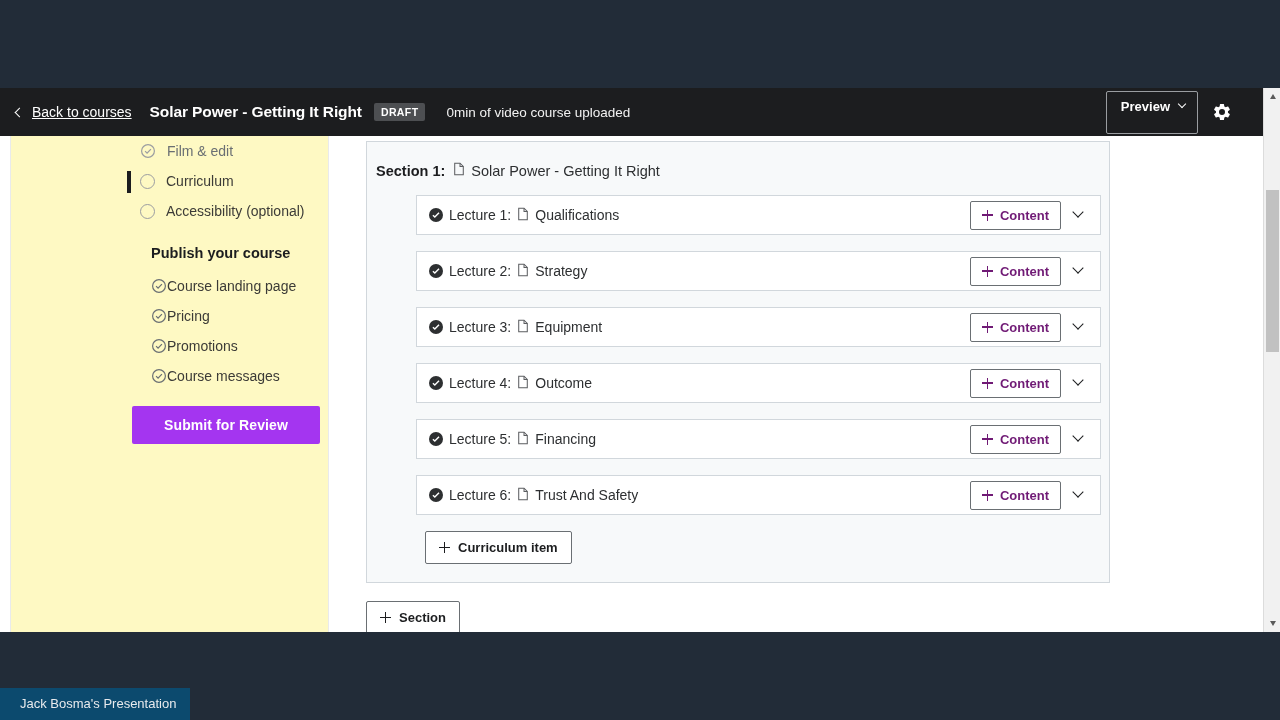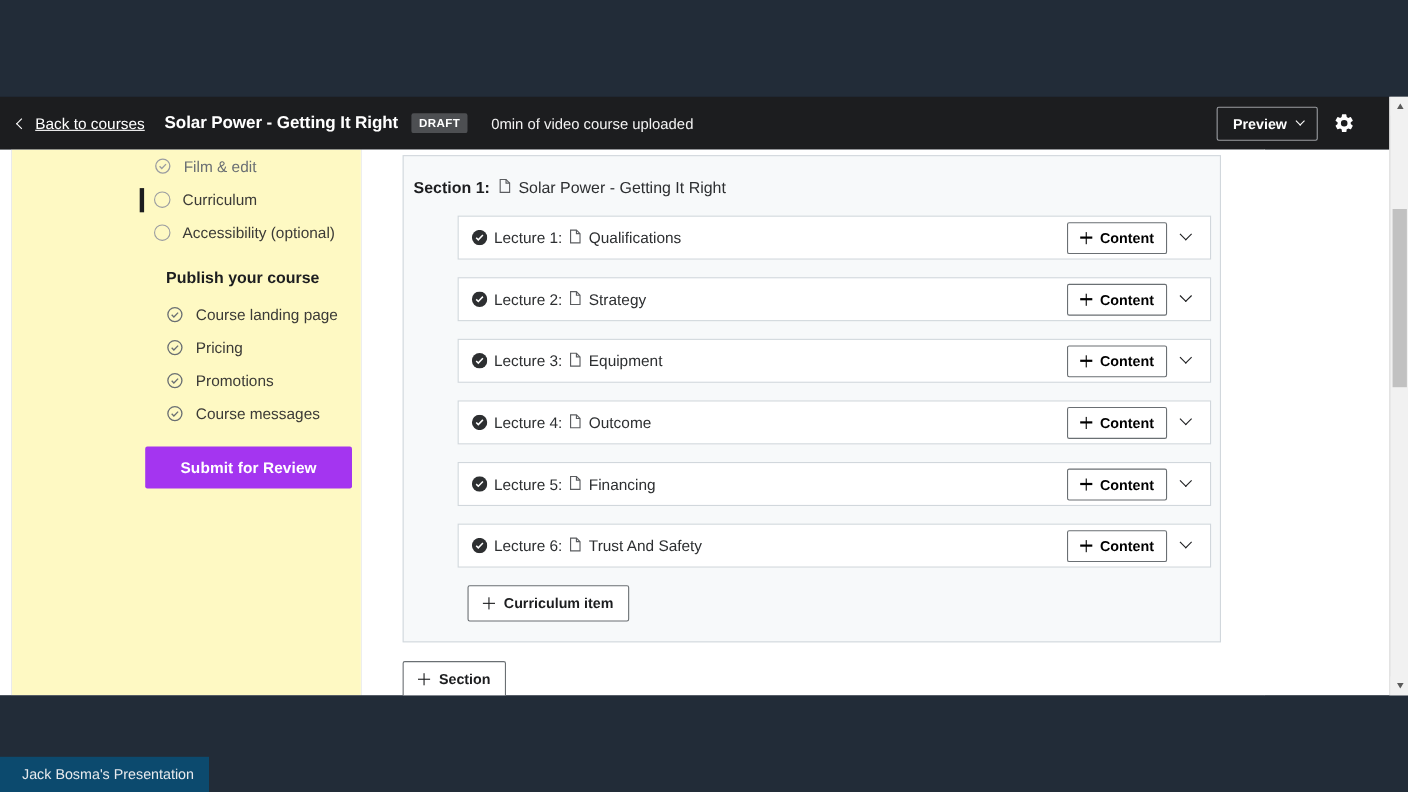--- a/index.html
+++ b/index.html
@@ -37,21 +37,21 @@
   }
   .draft-badge {
     margin-left: 12px; background:#4d4f52; color:#fff;
     font-size: 10.5px; font-weight: 700; letter-spacing: .4px;
     padding: 3px 7px 3px 7px; border-radius: 2px;
   }
   .video-status { margin-left: 21px; font-size: 13.5px; color:#f2f2f2; white-space: nowrap; }
   .appbar-right { margin-left:auto; display:flex; align-items:center; gap:14px; padding-right: 48px; }
   .preview-btn {
     border: 1px solid #9a9da1; border-radius: 2px; background: transparent; color:#fff;
-    font-size: 13px; font-weight: 700; padding: 7px 12px 7px 14px;
+    font-size: 13px; font-weight: 700; padding: 7px 12px 19px 14px;
     display:flex; align-items:center; gap:9px; white-space: nowrap;
     font-family:"Liberation Sans", sans-serif;
   }
   .chev-down {
     display:inline-block; width:6px; height:6px;
     border-right:1.5px solid currentColor; border-bottom:1.5px solid currentColor;
     transform: rotate(45deg); position:relative; top:-2px;
   }
   .gear-icon { width: 20px; height: 20px; fill: #fff; display:block; }
 
@@ -75,21 +75,21 @@
   }
   .circle-empty {
     width:15px; height:15px; border-radius:50%; border:1.5px solid #9b9da1; flex:0 0 auto;
   }
   .circle-check { width:16px; height:16px; flex:0 0 auto; display:block; }
   .publish-head {
     padding-left: 140px; font-size: 14.5px; font-weight: 700; color:#1c1d1f;
     margin-top: 19px; margin-bottom: 10px;
   }
   .publish-item {
-    display:flex; align-items:center; gap:11px;
+    display:flex; align-items:center; 
     height: 30px; padding-left: 140px; font-size: 14px; color:#3c3b37;
   }
   .submit-btn {
     margin-left: 121px; margin-top: 15px;
     width: 188px; height: 38px; background:#a435f0; color:#fff;
     border:none; border-radius: 2px;
     font-size: 14px; font-weight: 700; letter-spacing: .1px;
     font-family:"Liberation Sans", sans-serif; cursor:pointer;
   }
 
@@ -114,21 +114,21 @@
     height: 40px; margin-bottom: 16px;
     display:flex; align-items:center; padding: 0 9px 0 12px;
   }
   .lec-left { display:flex; align-items:center; gap:6px; font-size:14px; color:#2d2f31; }
   .check-filled { width:14px; height:14px; flex:0 0 auto; display:block; }
   .lec-num { color:#2d2f31; }
   .lec-name { color:#2d2f31; }
   .lec-right { margin-left:auto; display:flex; align-items:center; gap:4px; }
   .content-btn {
     background:#fff; border:1px solid #6a6f73; border-radius:2px;
-    font-size:13px; font-weight:700; color:#000000;
+    font-size:13px; font-weight:700; color:#701a75;
     padding: 6px 11px; display:flex; align-items:center; gap:7px;
     font-family:"Liberation Sans", sans-serif; cursor:pointer; white-space:nowrap;
   }
   .plus {
     display:inline-block; width:11px; height:11px; position:relative; flex:0 0 auto;
   }
   .plus::before, .plus::after {
     content:""; position:absolute; background: currentColor;
   }
   .plus::before { left:0; top:4.7px; width:11px; height:1.4px; }

